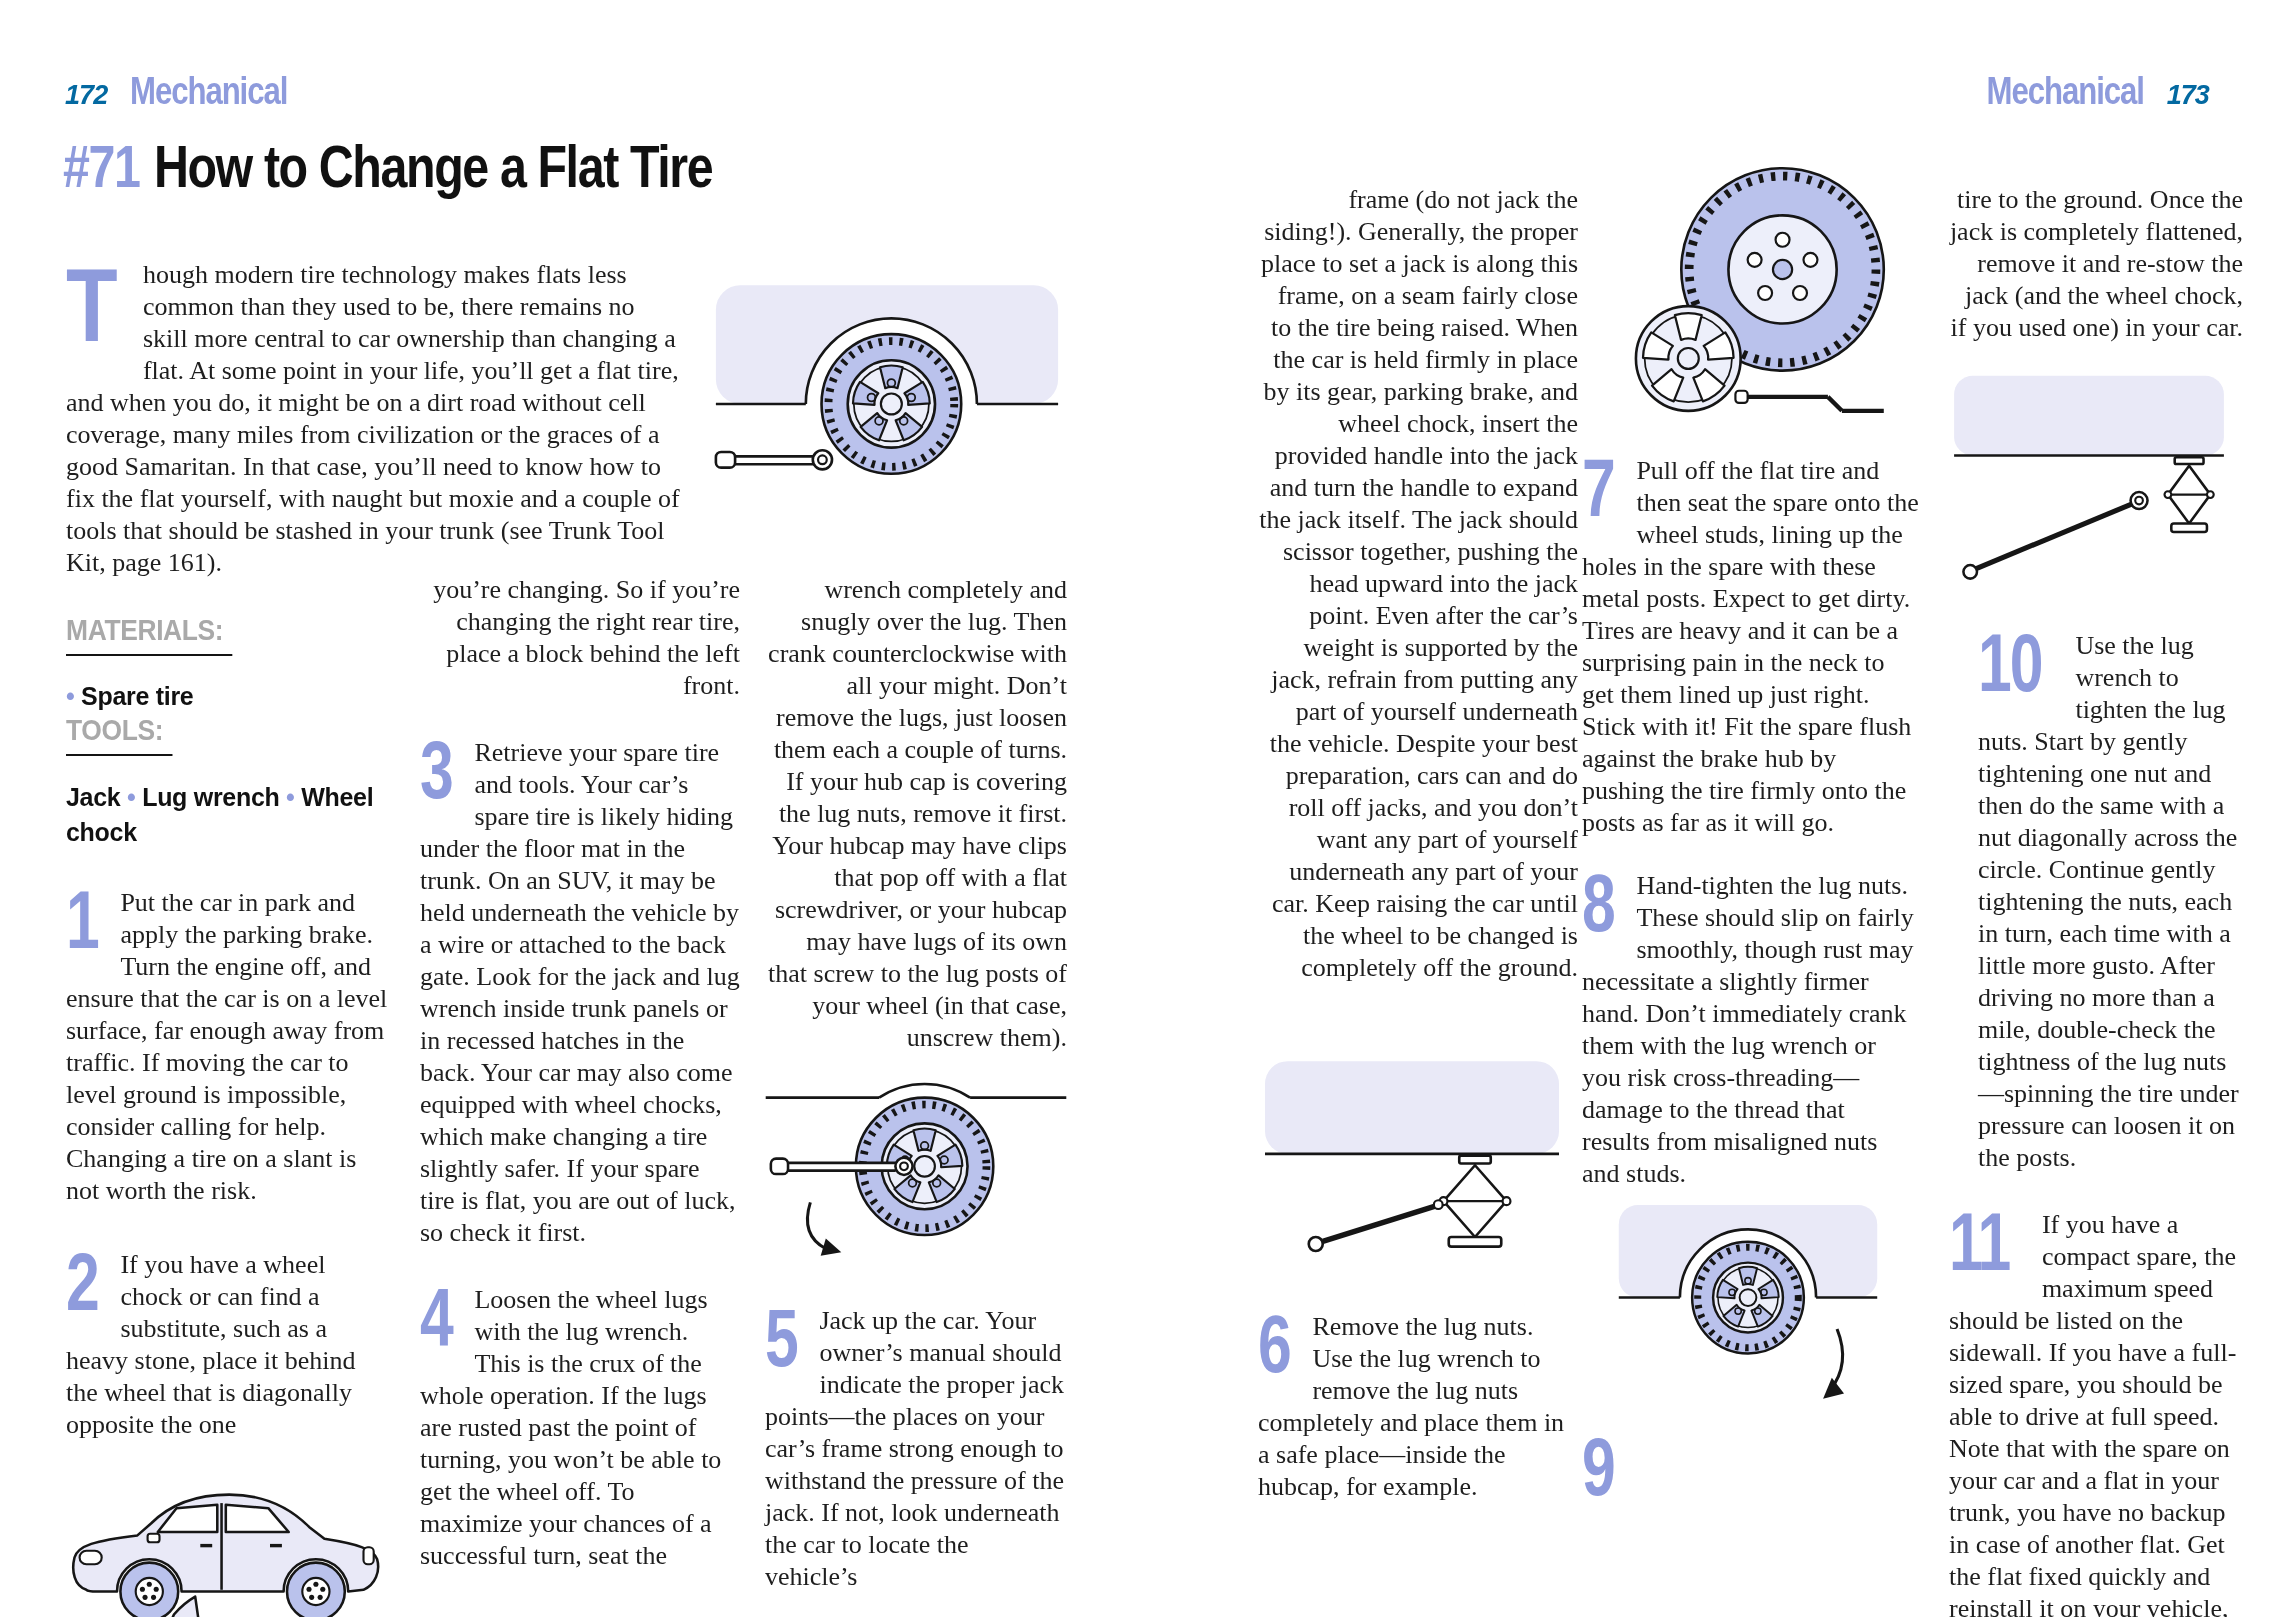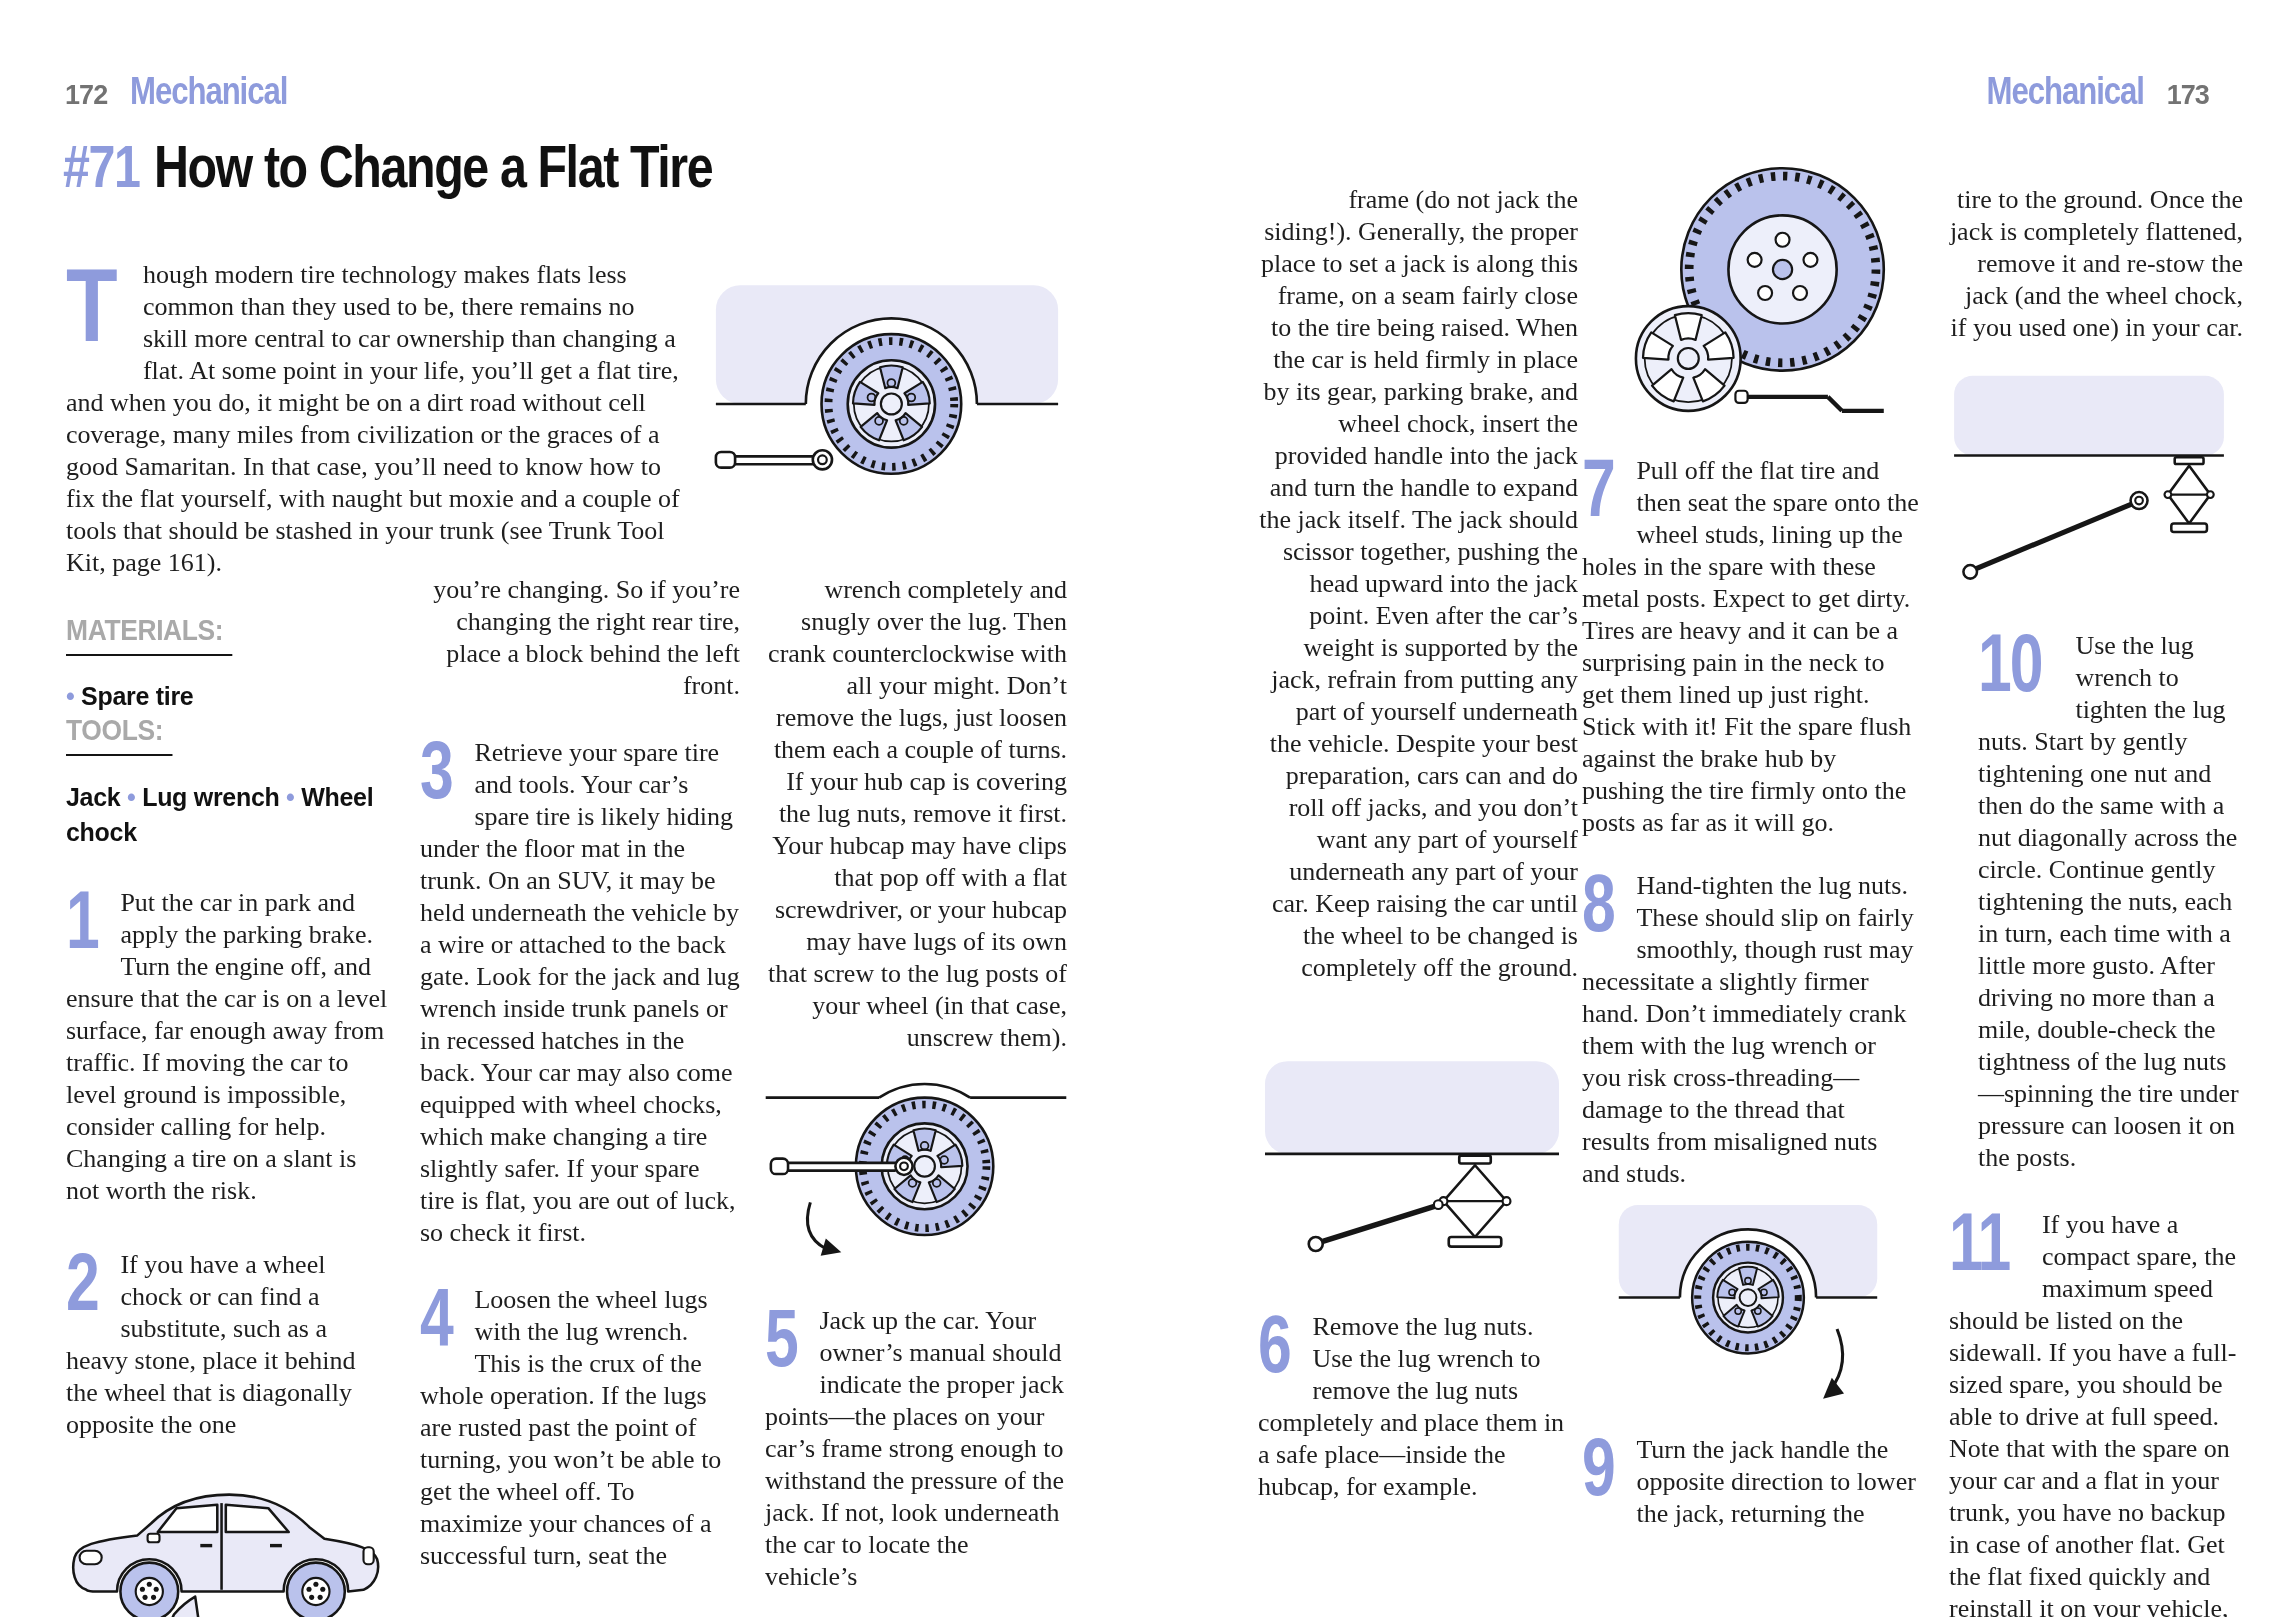--- a/index.html
+++ b/index.html
@@ -6,21 +6,21 @@
     --accent:#8e9bdc; --lav:#e9e9f7; --peri:#bac2ec; --ink:#161616; --gray:#a9a9a9;
   }
   html,body{margin:0;padding:0;}
   body{width:2273px;height:1617px;background:#ffffff;position:relative;overflow:hidden;
        font-family:"Liberation Serif", serif;color:#1e1e1e;}
   .page{position:absolute;top:0;width:1136px;height:1617px;}
   #pageL{left:0;} #pageR{left:1136px;}
   .abs{position:absolute;}
 
   .runhead{display:flex;align-items:baseline;gap:23px;font-family:"Liberation Sans",sans-serif;font-weight:bold;white-space:nowrap;}
-  .runhead .pn{font-size:27px;letter-spacing:-0.9px;color:#737373;}
+  .runhead .pn{font-size:27px;letter-spacing:-0.9px;color:#0369a1;font-style:italic;}
   .runhead .sec{font-size:38px;letter-spacing:-1.3px;color:var(--accent);display:inline-block;transform:scaleX(.82);}
   #pageL .sec{transform-origin:left bottom;}
   #pageR .runhead{justify-content:flex-end;}
   #pageR .sec{transform-origin:right bottom;}
 
   .title{display:flex;gap:17.5px;align-items:baseline;font-family:"Liberation Sans",sans-serif;
          font-weight:bold;font-size:59px;letter-spacing:-1.7px;white-space:nowrap;
          transform:scaleX(.82);transform-origin:left bottom;margin:0;color:#111;}
   .title .no{color:var(--accent);}
 
@@ -310,21 +310,20 @@
           <circle cx="-14.1" cy="19.4" r="4.5"></circle>
             <circle cx="-22.8" cy="-7.4" r="4.5"></circle>
         </g>
       </g>
       <path d="M252,150 Q268,190 244,220" stroke="#161616" stroke-width="3.5" fill="none"></path>
       <path d="M236,230 L260,224 L246,206 Z" fill="#161616"></path>
     </svg>
 
     <div class="step" style="margin-top:8.7px;">
       <span class="step-num">9</span>
-      <span>Turn the jack handle the opposite direction to lower the jack, returning the</span>
     </div>
   </div>
 
   <div class="col" style="left:813px;top:184px;width:294px;">
     <p>tire to the ground. Once the jack is completely flattened, remove it and re-stow the jack (and the wheel chock, if you used one) in your car.</p>
 
     <svg style="margin-top:24.5px;" width="280" height="219" viewBox="0 0 330 258">
       <rect x="6" y="8" width="318" height="94" rx="22" fill="#e9e9f7"></rect>
       <line x1="6" y1="102" x2="324" y2="102" stroke="#161616" stroke-width="3"></line>
       <line x1="30" y1="236" x2="218" y2="158" stroke="#161616" stroke-width="6"></line>

